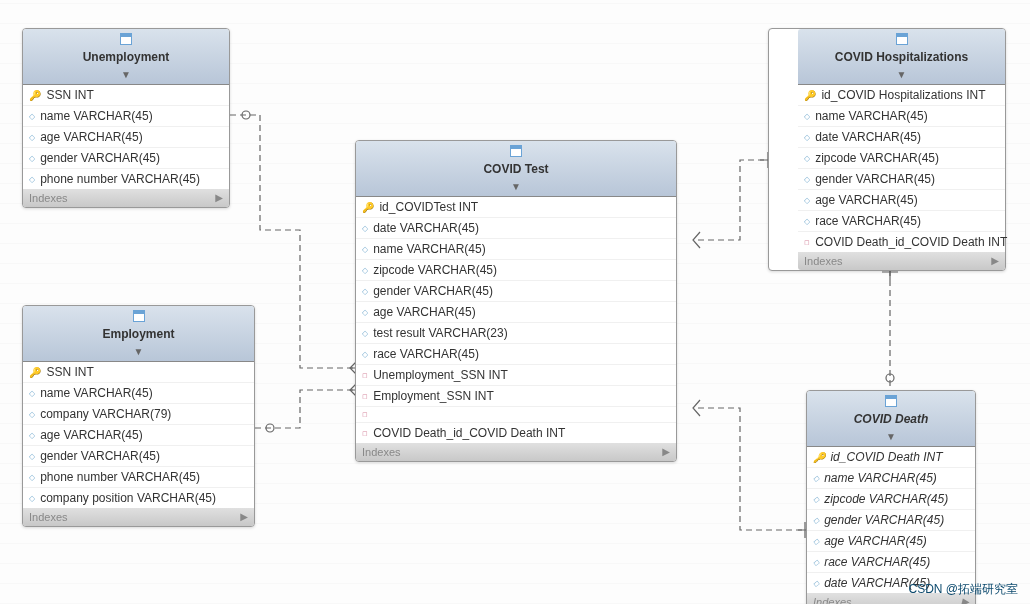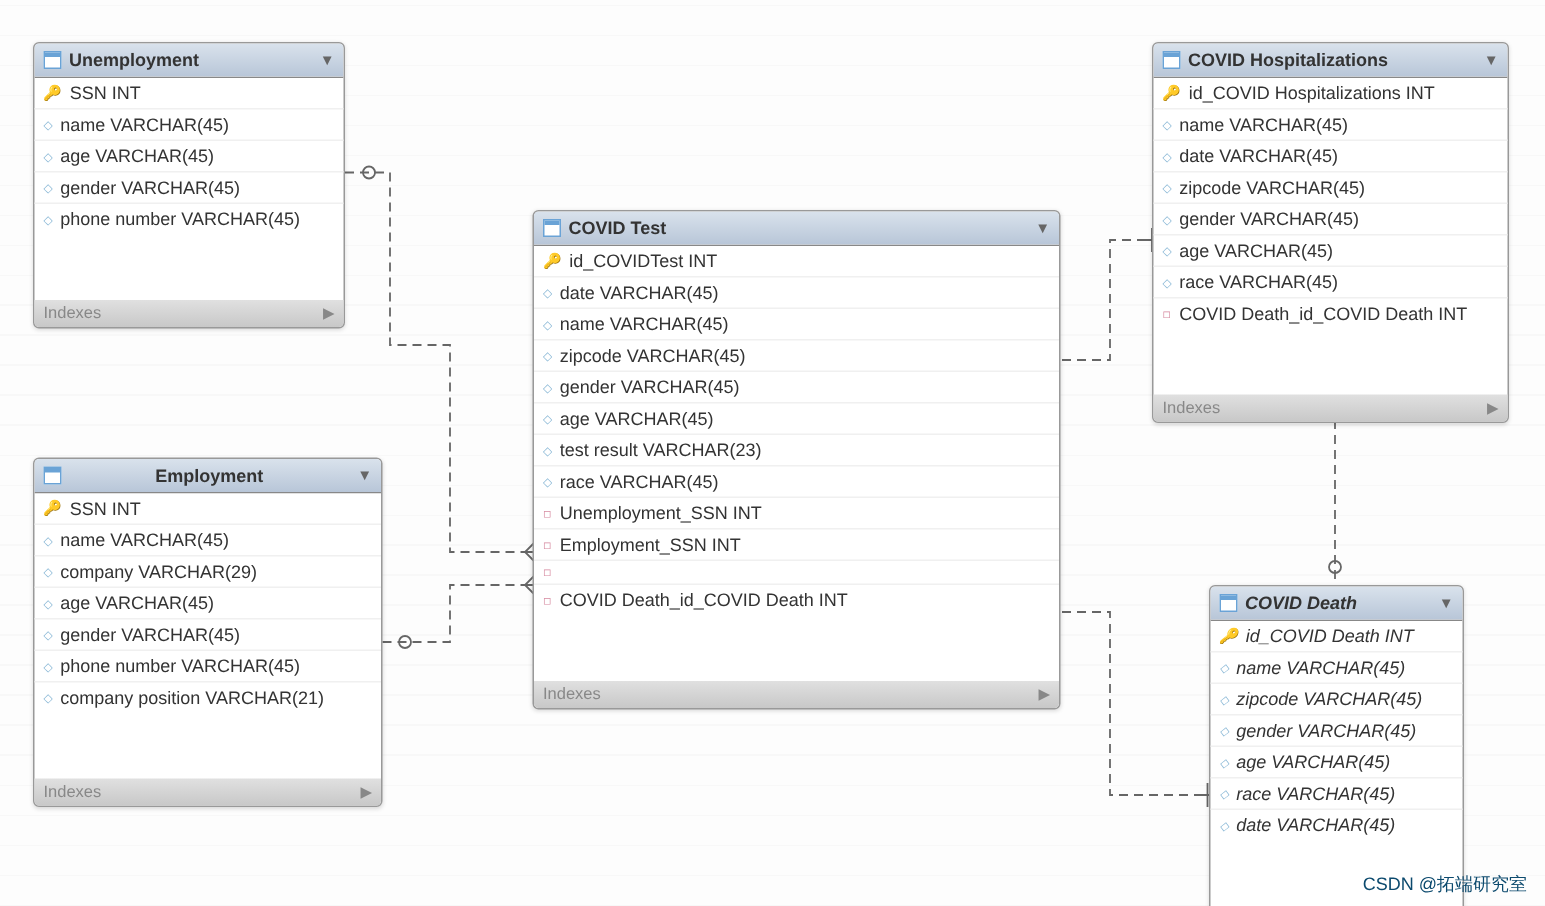--- a/index.html
+++ b/index.html
@@ -22,20 +22,21 @@
       box-shadow: 0 1px 3px rgba(0,0,0,0.15);
     }
     .thead {
       background: linear-gradient(#d9e2ec, #b8c6d8);
       border-bottom: 1px solid #888;
       padding: 4px 6px;
       display: flex;
       align-items: center;
       gap: 5px;
       border-radius: 3px 3px 0 0;
+      flex-direction: column;
     }
     .thead .title { font-weight: bold; flex: 1; }
     .thead .arrow { color: #666; font-size: 10px; }
     .tblicon {
       width: 12px; height: 12px;
       background: #fff; border: 1px solid #6aa3d6;
       display: inline-block;
     }
     .tblicon::before {
       content: ""; display: block; width: 100%; height: 3px;
@@ -50,21 +51,20 @@
     .row:last-of-type { border-bottom: none; }
     .key { color: #d8a63a; font-size: 10px; }
     .col { color: #8ab8d6; font-size: 8px; }
     .fk { color: #d68aa0; font-size: 8px; transform: rotate(45deg); display: inline-block; }
     .idx {
       background: linear-gradient(#e0e0e0, #c8c8c8);
       color: #888; padding: 3px 6px;
       display: flex; justify-content: space-between;
       border-radius: 0 0 3px 3px;
       font-size: 11px;
-      margin-top: 44px;
     }
     .idx .arrow { font-size: 10px; }
     .watermark {
       position: absolute; bottom: 6px; right: 12px;
       color: #0c4a6e; font-size: 12px;
     }
     svg.connectors {
       position: absolute; top: 0; left: 0;
       width: 1030px; height: 604px; pointer-events: none;
     }
@@ -138,46 +138,46 @@
       <div class="row">
         <span class="key">🔑</span>
         <span>SSN INT</span>
       </div>
       <div class="row">
         <span class="col">◇</span>
         <span>name VARCHAR(45)</span>
       </div>
       <div class="row">
         <span class="col">◇</span>
-        <span>company VARCHAR(29)</span>
+        <span>company VARCHAR(79)</span>
       </div>
       <div class="row">
         <span class="col">◇</span>
         <span>age VARCHAR(45)</span>
       </div>
       <div class="row">
         <span class="col">◇</span>
         <span>gender VARCHAR(45)</span>
       </div>
       <div class="row">
         <span class="col">◇</span>
         <span>phone number VARCHAR(45)</span>
       </div>
       <div class="row">
         <span class="col">◇</span>
-        <span>company position VARCHAR(21)</span>
-      </div>
-    </div>
-  <div class="idx">
-    <span>Indexes</span>
-    <span class="arrow">▶</span>
-  </div>
-</div>
-
-<div class="table" style="left:355px; top:140px; width:352px;">
+        <span>company position VARCHAR(45)</span>
+      </div>
+    </div>
+  <div class="idx">
+    <span>Indexes</span>
+    <span class="arrow">▶</span>
+  </div>
+</div>
+
+<div class="table" style="left:355px; top:140px; width:322px;">
   <div class="thead">
     <span class="tblicon"></span>
     <span class="title">COVID Test</span>
     <span class="arrow">▼</span>
   </div>
   <div id="cols-covid_test">
       <div class="row">
         <span class="key">🔑</span>
         <span>id_COVIDTest INT</span>
       </div>
@@ -224,21 +224,21 @@
         <span class="fk">◇</span>
         <span>COVID Death_id_COVID Death INT</span>
       </div>
     </div>
   <div class="idx">
     <span>Indexes</span>
     <span class="arrow">▶</span>
   </div>
 </div>
 
-<div class="table" style="left:768px; top:28px; width:238px;">
+<div class="table" style="left:768px; top:28px; width:238px;padding-left:29px;">
   <div class="thead">
     <span class="tblicon"></span>
     <span class="title">COVID Hospitalizations</span>
     <span class="arrow">▼</span>
   </div>
   <div id="cols-covid_hosp">
       <div class="row">
         <span class="key">🔑</span>
         <span>id_COVID Hospitalizations INT</span>
       </div>

